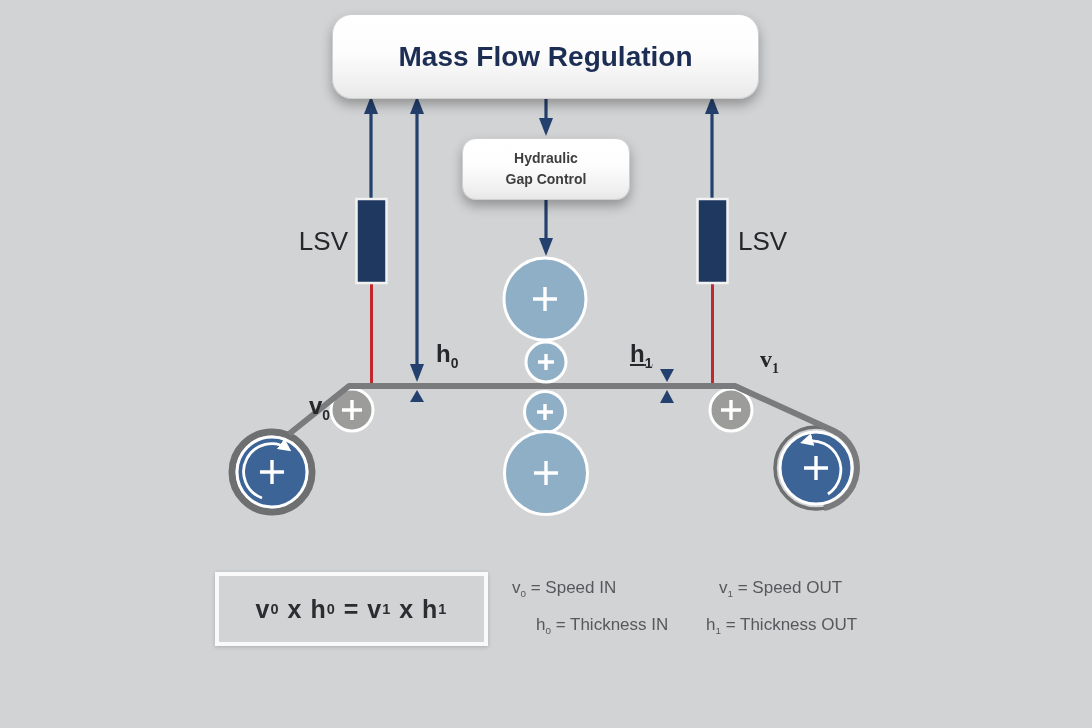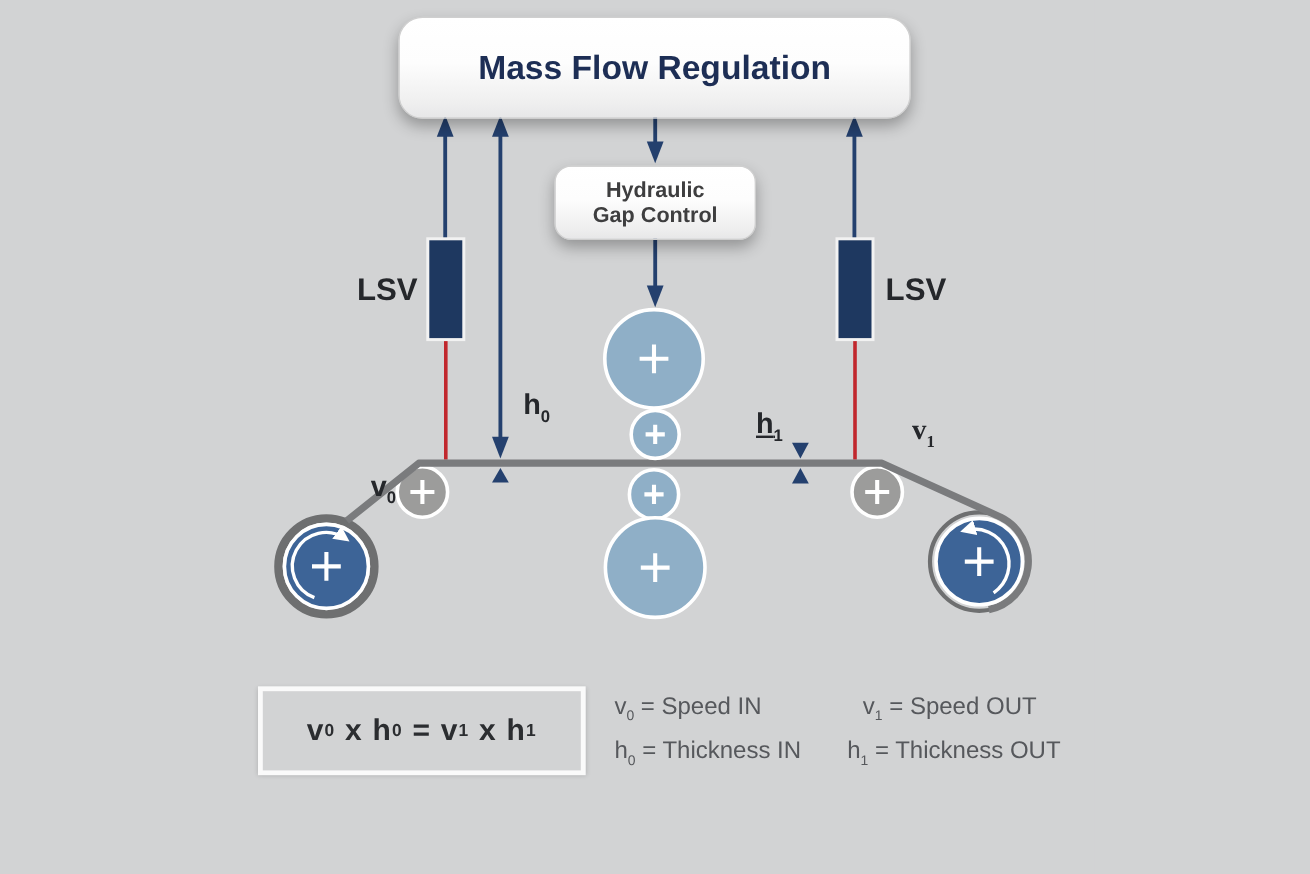--- a/index.html
+++ b/index.html
@@ -12,34 +12,34 @@
   body{background:var(--background);font-family:"Liberation Sans",sans-serif;}
   .canvas{position:relative;width:912px;height:728px;background:var(--background);overflow:hidden;}
   svg{position:absolute;left:0;top:0;}
 
   .box{position:absolute;display:flex;align-items:center;justify-content:center;flex-direction:column;
        background:linear-gradient(#ffffff 0%,#fdfdfd 45%,#efefef 85%,#e7e7e8 100%);
        border:1px solid #cfcfcf;box-shadow:0 6px 12px rgba(0,0,0,0.30);}
   .title-box{left:332px;top:14px;width:425px;height:83px;border-radius:20px;}
   .title-box span{font-size:28px;font-weight:bold;color:var(--title-text);letter-spacing:0px;}
   .hgc-box{left:462px;top:138px;width:166px;height:60px;border-radius:14px;}
-  .hgc-box div{font-size:18px;font-weight:bold;color:var(--hgc-text);line-height:21px;}
+  .hgc-box div{font-size:14px;font-weight:bold;color:var(--hgc-text);line-height:21px;}
 
-  .lsv-label{position:absolute;font-size:26px;font-weight:bold;color:var(--label-text);}
+  .lsv-label{position:absolute;font-size:26px;font-weight:normal;color:var(--label-text);}
   .lsv-left{left:286px;top:226px;width:62px;text-align:right;}
   .lsv-right{left:738px;top:226px;width:80px;text-align:left;}
 
   .meas{position:absolute;font-size:24px;font-weight:bold;color:var(--label-text);}
   .meas sub,.formula sub,.legend-item sub{font-size:0.58em;vertical-align:-0.45em;line-height:0;}
 
   .formula{position:absolute;left:215px;top:572px;width:265px;height:66px;
            border:4px solid #fafafa;box-shadow:0 1px 4px rgba(0,0,0,0.18);
            display:flex;align-items:center;justify-content:center;
            font-size:25px;font-weight:bold;color:var(--formula-text);letter-spacing:1px;}
-  .legend-item{position:absolute;font-size:20px;color:var(--legend-text);}
+  .legend-item{position:absolute;font-size:17px;color:var(--legend-text);}
 
   
   .navy-l{stroke:var(--navy);stroke-width:3.2;fill:none;}
   .navy-t{fill:var(--navy);}
   .red-l{stroke:var(--red);stroke-width:3;fill:none;}
   .strip{stroke:var(--strip-gray);stroke-width:6;fill:none;stroke-linejoin:round;}
   .ring{stroke:var(--coil-ring-gray);fill:none;}
   .roll{fill:var(--roll-blue);stroke:#ffffff;stroke-width:3;}
   .coiler{fill:var(--coiler-blue);stroke:#ffffff;stroke-width:3;}
   .deflector{fill:var(--deflector-gray);stroke:#ffffff;stroke-width:3;}
@@ -126,36 +126,36 @@
   </div>
   <div class="box hgc-box">
     <div>Hydraulic</div>
     <div>Gap Control</div>
   </div>
 
   <div class="lsv-label lsv-left">LSV</div>
   <div class="lsv-label lsv-right">LSV</div>
 
   <div class="meas" style="left:309px;top:348px;margin-top:44px;"><span>v</span><sub>0</sub></div>
-  <div class="meas" style="left:436px;top:324px;"><span>h</span><sub>0</sub></div>
+  <div class="meas" style="left:436px;top:340px;"><span>h</span><sub>0</sub></div>
   <div class="meas" style="left:630px;top:340px;text-decoration:underline;"><span>h</span><sub>1</sub></div>
   <div class="meas" style="left:760px;top:346px;font-family:Liberation Serif, serif;"><span>v</span><sub>1</sub></div>
 
   <div class="formula">
     <span>v</span>
       <sub>0</sub>
       <span style="white-space:pre;"> x </span>
       <span>h</span>
       <sub>0</sub>
       <span style="white-space:pre;"> = </span>
       <span>v</span>
       <sub>1</sub>
       <span style="white-space:pre;"> x </span>
       <span>h</span>
       <sub>1</sub>
   </div>
 
   <div class="legend-item" style="left:512px;top:578px;"><span>v</span><sub>0</sub><span> = Speed IN</span></div>
-  <div class="legend-item" style="left:512px;top:615px;"><span>h</span><sub>0</sub><span> = Thickness IN</span></div>
+  <div class="legend-item" style="left:536px;top:615px;"><span>h</span><sub>0</sub><span> = Thickness IN</span></div>
   <div class="legend-item" style="left:706px;top:578px;margin-left:13px;"><span>v</span><sub>1</sub><span> = Speed OUT</span></div>
   <div class="legend-item" style="left:706px;top:615px;text-align:right;"><span>h</span><sub>1</sub><span> = Thickness OUT</span></div>
 
 </div>
 
 </body></html>

